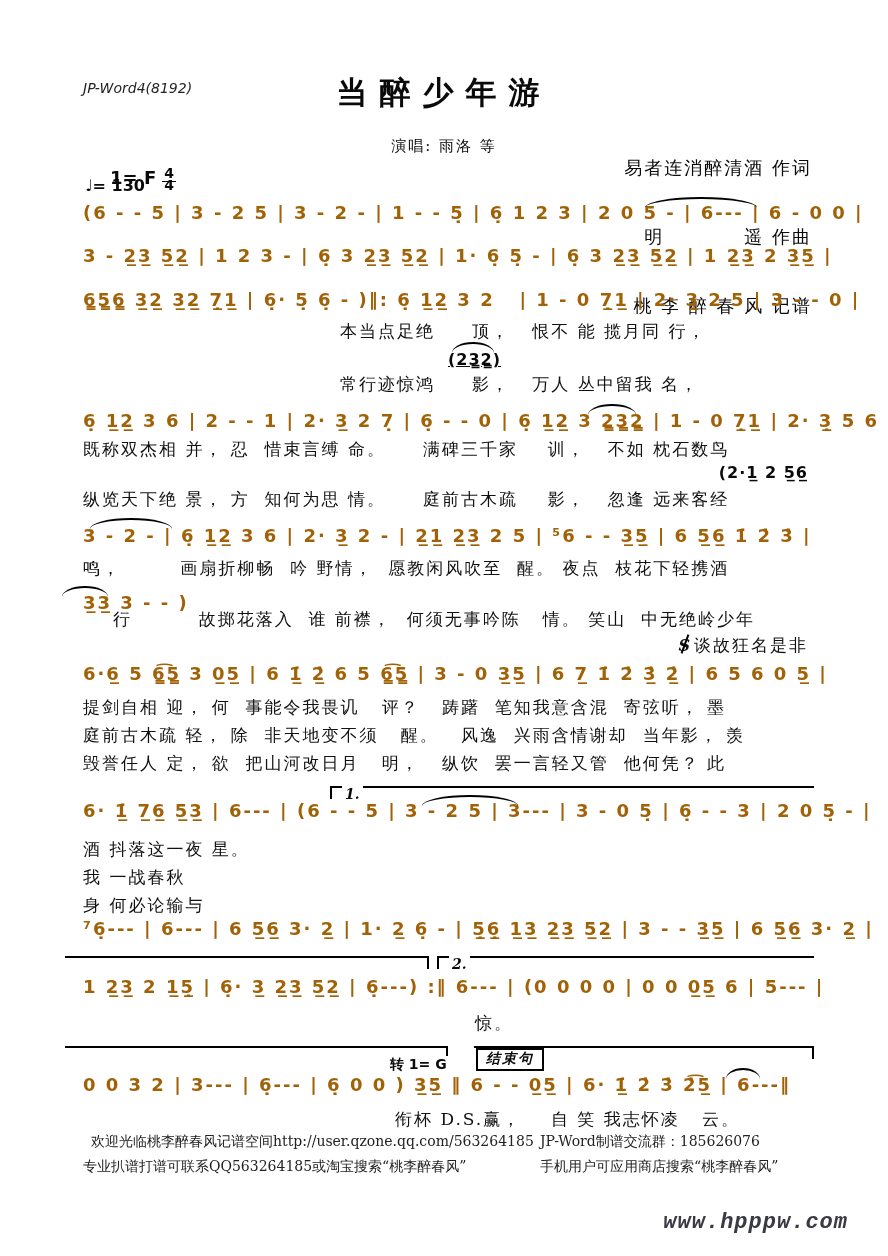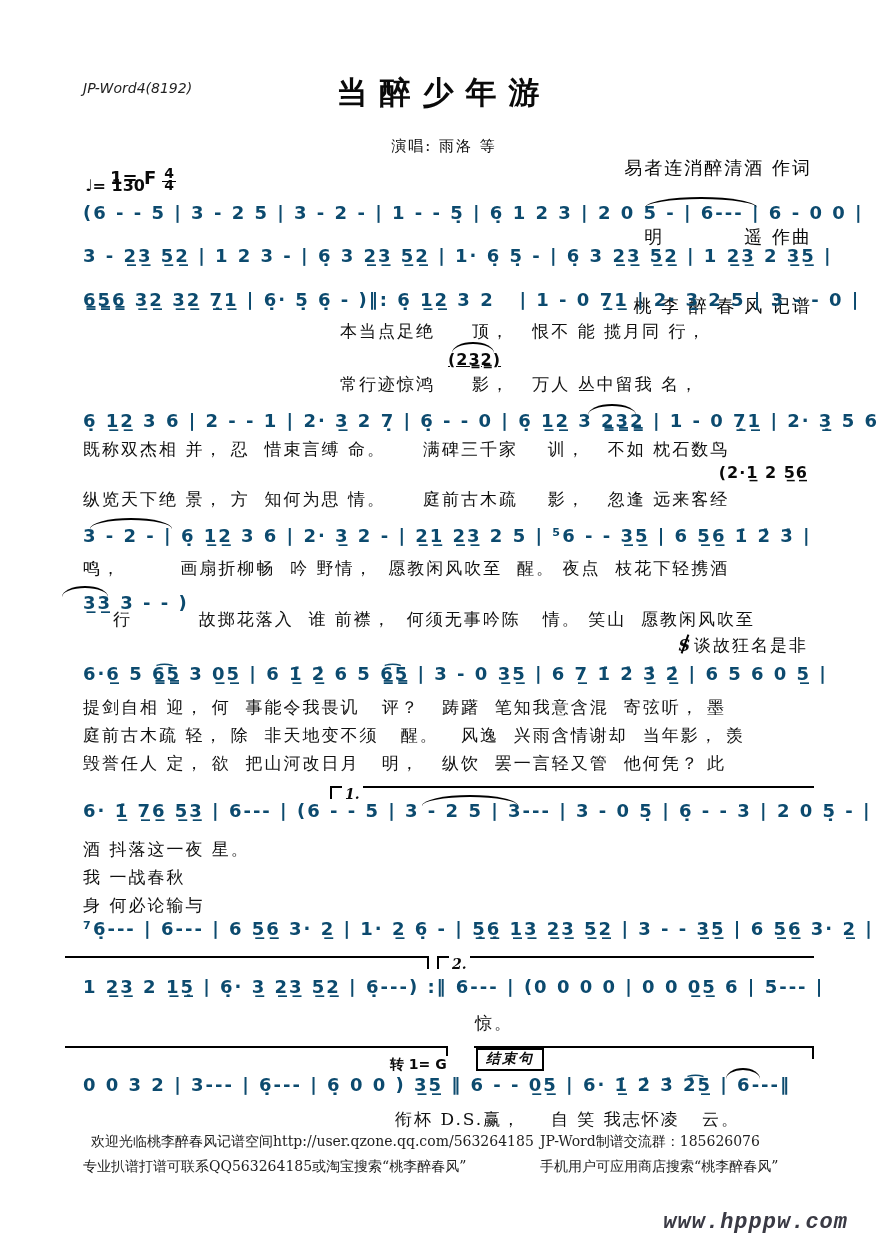--- a/index.html
+++ b/index.html
@@ -1,20 +1,20 @@
 <!DOCTYPE html>
 <html><head>
 <meta charset="utf-8">
 <style>
   html,body{margin:0;padding:0;background:#e8e8e8;}
   #page{position:relative;width:888px;height:1256px;background:#ffffff;margin:0 auto;
         font-family:"DejaVu Sans",sans-serif;color:#0a0a0a;overflow:hidden;}
   .abs{position:absolute;white-space:pre;}
   .music{font-family:"DejaVu Sans",sans-serif;font-weight:bold;font-size:18px;
-         letter-spacing:2px;color:#0c4a6e;}
+         letter-spacing:2px;color:#a16207;}
   .lyric{font-family:"DejaVu Serif","Liberation Serif",serif;font-size:17px;
          letter-spacing:2px;color:#111;}
   .inline-notes{font-family:"DejaVu Sans",sans-serif;font-weight:bold;font-size:16px;
          letter-spacing:1px;}
   .footer-text{font-family:"DejaVu Serif","Liberation Serif",serif;font-size:14px;color:#222;}
   .watermark{font-style:italic;font-size:14px;color:#222;}
   .title{width:888px;text-align:center;font-size:31px;font-weight:bold;letter-spacing:12px;
          font-family:"DejaVu Serif","Liberation Serif",serif;}
   .performer{width:888px;text-align:center;font-size:15px;letter-spacing:2px;
          font-family:"DejaVu Serif","Liberation Serif",serif;}
@@ -79,21 +79,21 @@
   <div class="abs lyric" style="left:83px;top:438px;">既称双杰相 并， 忍  惜束言缚 命。     满碑三千家    训，   不如 枕石数鸟</div>
   <div class="abs inline-notes" style="right:80px;top:463px;">(2·1̲ 2 5̲6̲</div>
   <div class="abs lyric" style="left:83px;top:488px;">纵览天下绝 景， 方  知何为思 情。     庭前古木疏    影，   忽逢 远来客经</div>
 
   <div class="abs music" style="left:83px;top:525px;">3 - 2 - | 6̣ 1̲2̲ 3 6 | 2· 3̲ 2 - | 2̲1̲ 2̲3̲ 2 5 | ⁵6 - - 3̲5̲ | 6 5̲6̲ 1̇ 2̇ 3̇ |</div>
   <div class="arc" style="left:90px;top:518px;width:82px;"></div>
   <div class="abs lyric" style="left:83px;top:557px;">鸣，        画扇折柳畅  吟 野情，  愿教闲风吹至  醒。 夜点  枝花下轻携酒</div>
 
   <div class="abs music" style="left:83px;top:592px;">3̲3̲ 3 - - )</div>
   <div class="arc" style="left:62px;top:586px;width:46px;"></div>
-  <div class="abs lyric" style="left:113px;top:608px;">行         故掷花落入  谁 前襟，  何须无事吟陈   情。 笑山  愿教闲风吹至</div>
+  <div class="abs lyric" style="left:113px;top:608px;">行         故掷花落入  谁 前襟，  何须无事吟陈   情。 笑山  中无绝岭少年</div>
   <div class="abs lyric" style="right:80px;top:634px;"><span class="segno">S</span><span>谈故狂名是非</span></div>
 
   <div class="abs music" style="left:83px;top:663px;">6·6̲ 5 6̳͡5̳ 3 0̲5̲ | 6 1̲̇ 2̲̇ 6 5 6̳͡5̳ | 3 - 0 3̲5̲ | 6 7̲ 1̇ 2̇ 3̲̇ 2̲̇ | 6 5 6 0 5̲ |</div>
   <div class="abs lyric" style="left:83px;top:696px;">提剑自相 迎， 何  事能令我畏讥   评？   踌躇  笔知我意含混  寄弦听， 墨</div>
   <div class="abs lyric" style="left:83px;top:724px;">庭前古木疏 轻， 除  非天地变不须   醒。   风逸  兴雨含情谢却  当年影， 羡</div>
   <div class="abs lyric" style="left:83px;top:752px;">毁誉任人 定， 欲  把山河改日月   明，   纵饮  罢一言轻又管  他何凭？ 此</div>
 
   <div class="bracket tick-left" style="left:330px;top:786px;width:482px;"></div>
   <div class="volta-label" style="left:342px;top:786px;">1.</div>
   <div class="abs music" style="left:83px;top:800px;">6· 1̲̇ 7̲6̲ 5̲3̲ | 6--- | (6 - - 5 | 3 - 2 5 | 3--- | 3 - 0 5̣ | 6̣ - - 3 | 2 0 5̣ - |</div>

